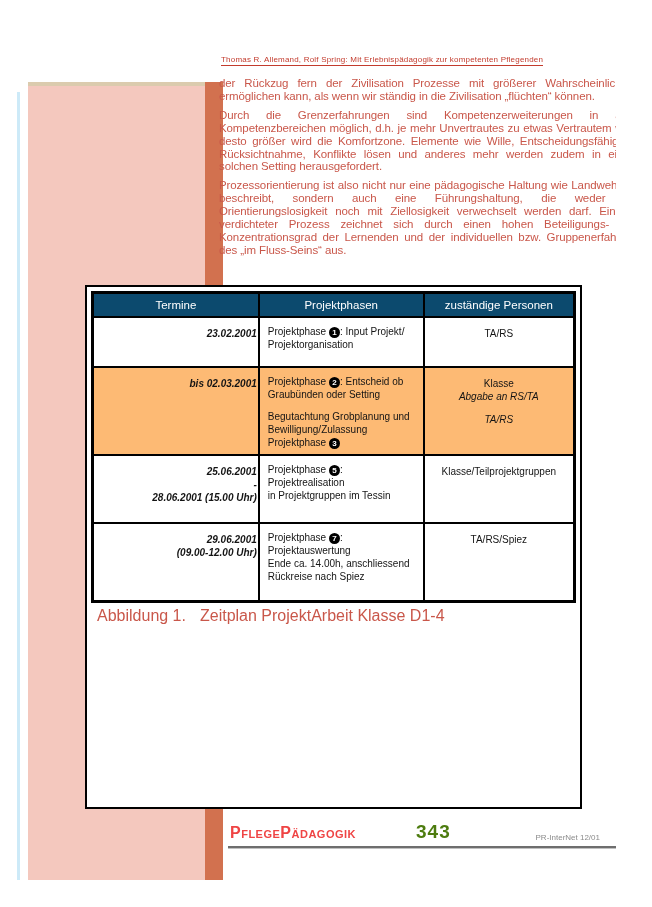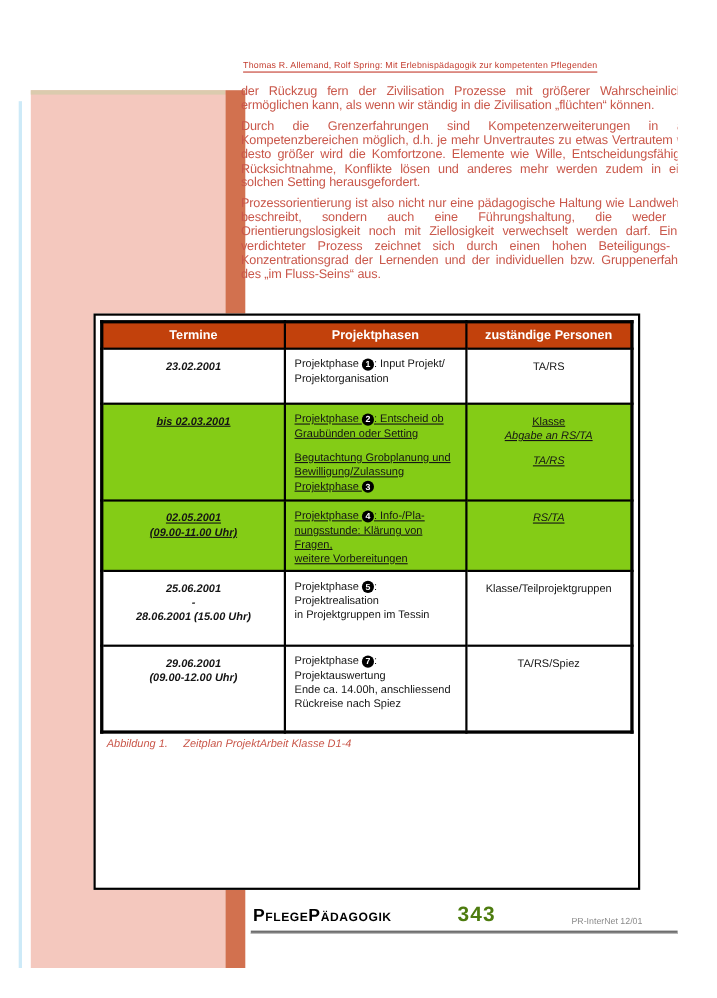--- a/index.html
+++ b/index.html
@@ -12,38 +12,38 @@
   .running-head{position:absolute;left:221px;top:55px;width:420px;font-size:8px;color:#c33b2d;letter-spacing:0.2px;}
   .running-head span{border-bottom:1px solid #c33b2d;padding-bottom:1px;}
 
   .body-text{position:absolute;left:219px;top:77px;width:420px;color:#c9574a;
              font-size:11.5px;line-height:12.9px;text-align:justify;letter-spacing:-0.1px;}
   .body-text p{margin:0 0 6px 0;}
 
   .figure-box{position:absolute;left:85px;top:285px;width:497px;height:524px;background:#ffffff;
               border:2px solid #000;box-sizing:border-box;}
   table.zeitplan{border-collapse:collapse;margin:4px;width:485px;table-layout:fixed;border:3px solid #000;}
-  .zeitplan th{background:#c2410c;color:#fff;font-size:11.5px;font-weight:bold;height:20px;border:2px solid #000;}
+  .zeitplan th{background:#0c4a6e;color:#fff;font-size:11.5px;font-weight:normal;height:20px;border:2px solid #000;}
   .zeitplan td{border:2px solid #000;vertical-align:top;font-size:10px;line-height:13px;color:#141414;background:#fff;}
-  .zeitplan tr.shaded td{background:#84cc16;text-decoration:underline;}
-  .zeitplan td.date{text-align:center;font-weight:bold;font-style:italic;padding-top:9px;}
+  .zeitplan tr.shaded td{background:#fdba74;}
+  .zeitplan td.date{text-align:right;font-weight:bold;font-style:italic;padding-top:9px;}
   .zeitplan td.phase{padding:7px 6px 3px 8px;}
   .zeitplan td.persons{text-align:center;padding-top:9px;}
   .persons .italic{font-style:italic;}
   .persons .gap{margin-top:10px;}
   .phase .spacer{height:9px;}
   .circ{display:inline-block;width:11px;height:11px;border-radius:50%;background:#000;color:#fff;
         font-size:8px;line-height:11px;text-align:center;font-weight:bold;vertical-align:0;}
-  .caption{margin:4px 0 0 10px;font-size:10px;font-style:italic;color:#c9574a;}
+  .caption{margin:4px 0 0 10px;font-size:16px;color:#c9574a;}
   .caption .cap-label{margin-right:14px;}
 
   .footer-journal{position:absolute;left:230px;top:824px;font-variant:small-caps;font-weight:bold;
-                  font-size:16px;color:#000000;letter-spacing:0.5px;}
+                  font-size:16px;color:#ef4444;letter-spacing:0.5px;}
   .footer-page{position:absolute;left:416px;top:821px;font-weight:bold;font-size:19px;color:#4d7c0f;letter-spacing:1px;}
-  .footer-issue{position:absolute;right:32px;top:833px;font-size:8px;color:#8b8b8b;}
+  .footer-issue{position:absolute;right:16px;top:833px;font-size:8px;color:#8b8b8b;}
   .footer-rule{position:absolute;left:228px;top:846px;width:411px;height:2px;background:#6e6e6e;border-bottom:1px solid #c0c0c0;}
 </style>
 </head>
 <body>
 
 <div class="page">
 
   <div class="blue-line"></div>
   <div class="pink-block"></div>
   <div class="salmon-strip"></div>
@@ -94,34 +94,20 @@
               <div>Begutachtung Grobplanung und</div>
               <div>Bewilligung/Zulassung</div>
               <div>Projektphase <span class="circ">3</span></div>
             </td>
             <td class="persons">
               <div>Klasse</div>
               <div class="italic">Abgabe an RS/TA</div>
               <div class="italic gap">TA/RS</div>
             </td>
           </tr>
-          <tr class="shaded" style="height: 56px;">
-            <td class="date">
-              <div>02.05.2001</div>
-              <div>(09.00-11.00 Uhr)</div>
-            </td>
-            <td class="phase">
-              <div>Projektphase <span class="circ">4</span>: Info-/Pla-</div>
-              <div>nungsstunde: Klärung von Fragen,</div>
-              <div>weitere Vorbereitungen</div>
-            </td>
-            <td class="persons">
-              <div class="italic">RS/TA</div>
-            </td>
-          </tr>
           <tr style="height: 68px;">
             <td class="date">
               <div>25.06.2001</div>
               <div>-</div>
               <div>28.06.2001 (15.00 Uhr)</div>
             </td>
             <td class="phase">
               <div>Projektphase <span class="circ">5</span>: Projektrealisation</div>
               <div>in Projektgruppen im Tessin</div>
             </td>

